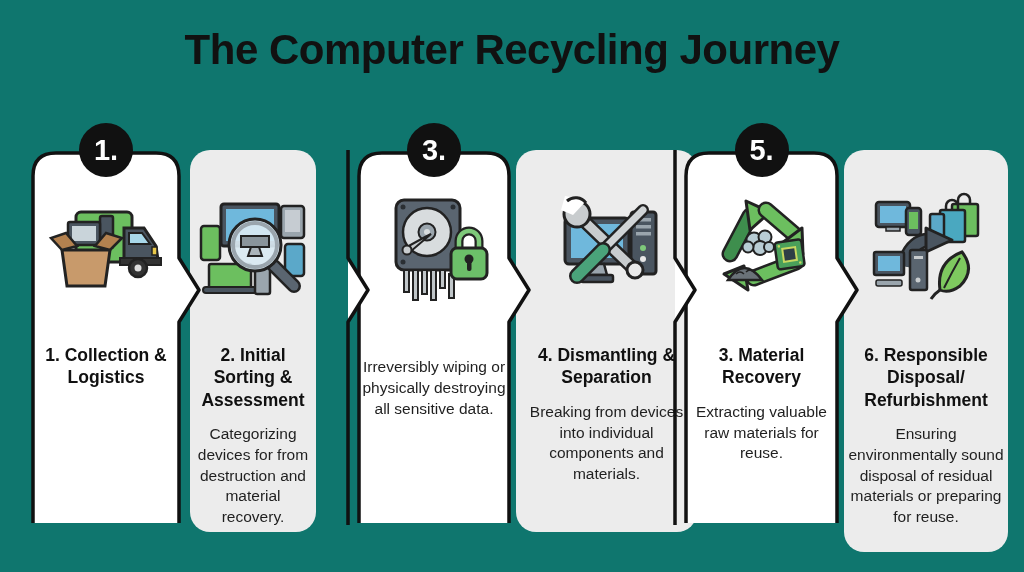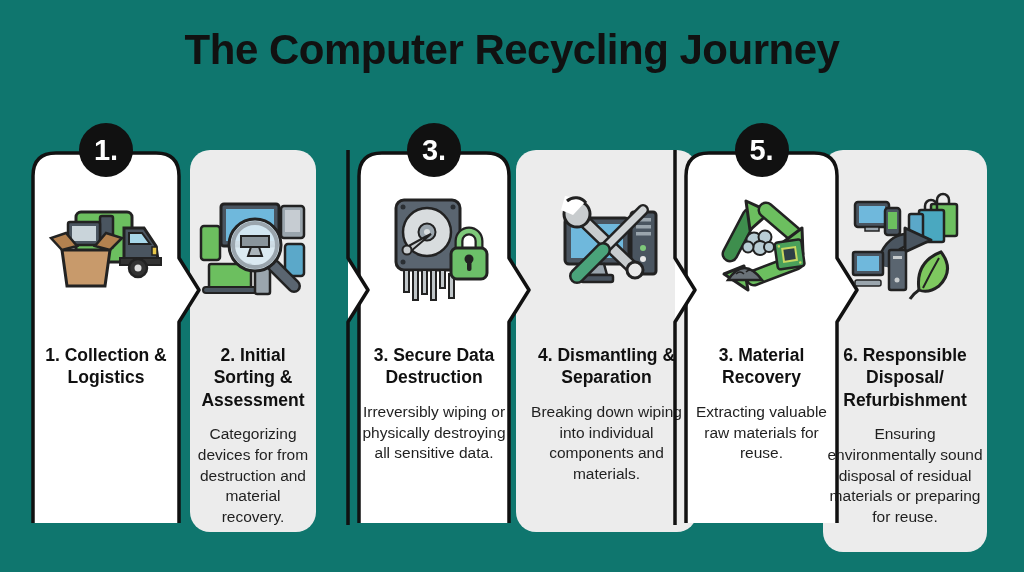--- a/index.html
+++ b/index.html
@@ -16,21 +16,21 @@
     text-align: center;
     font-size: 42px; font-weight: 800; letter-spacing: -0.5px;
     color: #111;
   }
   .step { position: absolute; top: 150px; height: 410px; }
   .step1 { left: 30px;  width: 152px; }
   .step2 { left: 190px; width: 126px; }
   .step3 { left: 356px; width: 156px; }
   .step4 { left: 516px; width: 181px; }
   .step5 { left: 683px; width: 157px; }
-  .step6 { left: 823px; width: 164px; }
+  .step6 { left: 844px; width: 164px; }
   .panel-gray {
     position: absolute; left: 0; top: 0; width: 100%;
     background: #ececec; border-radius: 20px; z-index: 0;
   }
   .h382 { height: 382px; }
   .h402 { height: 402px; }
   .panel-white-svg {
     position: absolute; left: 0; top: 0; z-index: 2;
     overflow: visible;
   }
@@ -147,21 +147,20 @@
         <rect x="66" y="82" width="5" height="18"></rect>
           <rect x="75" y="86" width="5" height="24"></rect>
       </g>
       <path d="M85,62 v-9 a10,10 0 0 1 20,0 v9" fill="none" stroke="#222" stroke-width="9"></path>
       <path d="M85,62 v-9 a10,10 0 0 1 20,0 v9" fill="none" stroke="#7ec97a" stroke-width="4.5"></path>
       <rect x="77" y="60" width="36" height="31" rx="6" fill="#6cbf69" stroke="#222" stroke-width="3"></rect>
       <circle cx="95" cy="71" r="4.5" fill="#222"></circle>
       <rect x="93" y="73" width="4.5" height="10" rx="2" fill="#222"></rect>
     </svg>
     <div class="step-text">
-      <div class="step-title">3. Secure Data Destruction</div>
       <div class="step-desc">Irreversibly wiping or physically destroying all sensitive data.</div>
     </div>
   </div>
 
   <div class="step step4">
     <div class="panel-gray h382"></div>
     <svg class="icon-box" viewBox="0 0 120 120">
       <rect x="84" y="24" width="25" height="62" rx="3" fill="#4a5560" stroke="#222" stroke-width="3"></rect>
       <rect x="89" y="30" width="15" height="3.5" fill="#9aa5ad"></rect>
       <rect x="89" y="37" width="15" height="3.5" fill="#9aa5ad"></rect>
@@ -179,21 +178,21 @@
       <polygon points="18,8 40,12 26,27 14,22" fill="#ffffff"></polygon>
       <path d="M20,13 a13,13 0 0 1 19,2" fill="none" stroke="#222" stroke-width="3"></path>
       <circle cx="88" cy="82" r="8" fill="#e8e8e8" stroke="#222" stroke-width="3"></circle>
       <line x1="56" y1="62" x2="96" y2="22" stroke="#222" stroke-width="12" stroke-linecap="round"></line>
       <line x1="56" y1="62" x2="96" y2="22" stroke="#d0d4d6" stroke-width="7" stroke-linecap="round"></line>
       <line x1="30" y1="88" x2="56" y2="62" stroke="#222" stroke-width="16" stroke-linecap="round"></line>
       <line x1="30" y1="88" x2="56" y2="62" stroke="#4aa37a" stroke-width="11" stroke-linecap="round"></line>
     </svg>
     <div class="step-text">
       <div class="step-title">4. Dismantling &amp; Separation</div>
-      <div class="step-desc">Breaking down wiping into individual components and materials.</div>
+      <div class="step-desc">Breaking from devices into individual components and materials.</div>
     </div>
   </div>
 
   <div class="step step5">
     <svg class="panel-white-svg" width="181" height="376">
       <path d="M3,373 L3,26 Q3,3 26,3 L131,3 Q154,3 154,26 L154,108 L174,140 L154,172 L154,373 Z" fill="#ffffff"></path>
       <path d="M3,373 L3,26 Q3,3 26,3 L131,3 Q154,3 154,26 L154,108 L174,140 L154,172 L154,373" fill="none" stroke="#111" stroke-width="3.5" stroke-linejoin="round"></path>
     </svg>
     <div class="badge">5.</div>
     <svg class="icon-box" viewBox="0 0 120 120">

